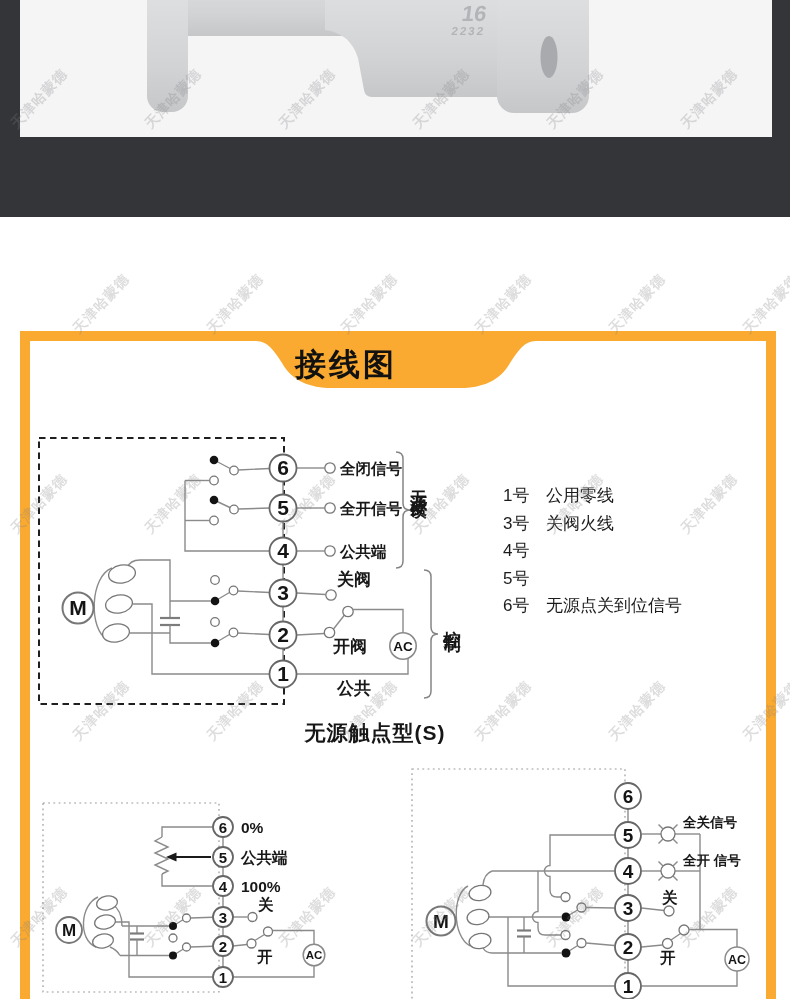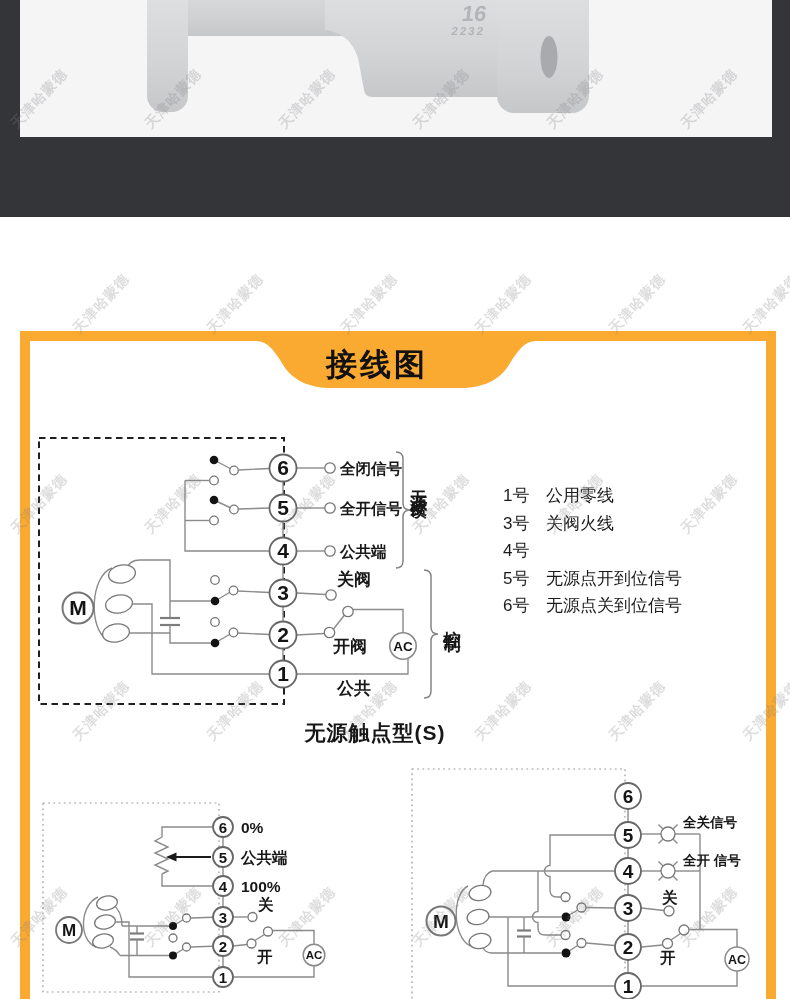--- a/index.html
+++ b/index.html
@@ -2,21 +2,21 @@
 <html><head>
 <meta charset="utf-8">
 <style>
   *{margin:0;padding:0;box-sizing:border-box}
   html,body{width:790px;height:999px}
   body{position:relative;overflow:hidden;background:#fff;font-family:"Liberation Sans",sans-serif}
   .top-section{position:absolute;left:0;top:0;width:790px;height:217px;background:#343539}
   .photo-area{position:absolute;left:20px;top:0;width:752px;height:137px;background:#f5f5f6}
   .wiring-box{position:absolute;left:20px;top:331px;width:756px;height:668px;border:10px solid #FAAA30;border-bottom:none;background:#fff}
   .banner-tab-svg{position:absolute;left:20px;top:341px;width:752px;height:48px}
-  .banner-title{position:absolute;left:277px;top:344px;width:200px;text-align:center;font-size:31px;font-weight:700;color:#111;letter-spacing:3px}
+  .banner-title{position:absolute;left:295px;top:344px;width:200px;text-align:left;font-size:31px;font-weight:700;color:#111;letter-spacing:3px}
   .legend{position:absolute;left:503px;top:482px;font-size:17px;font-weight:400;color:#1b1b1b;line-height:27.6px}
   .legend-row{display:flex}
   .legend-num{width:43px}
   .caption{position:absolute;left:268px;top:719px;width:214px;text-align:center;font-size:21px;font-weight:700;color:#161616;letter-spacing:1px}
   .vlabel{position:absolute;writing-mode:vertical-rl;font-weight:700;color:#161616;letter-spacing:4px}
   .vlabel-feedback{left:407px;top:477px;font-size:17px}
   .vlabel-control{left:440px;top:617px;font-size:17.5px}
   .watermark{position:absolute;color:rgba(128,128,134,.27);font-size:14px;font-weight:700;letter-spacing:1px;transform:rotate(-47deg);white-space:nowrap;pointer-events:none;z-index:9}
   svg.diag{position:absolute;overflow:hidden}
   svg text{font-family:"Liberation Sans",sans-serif}
@@ -160,21 +160,20 @@
     </div>
   <div class="legend-row">
       <span class="legend-num">3号</span>
       <span>关阀火线</span>
     </div>
   <div class="legend-row">
       <span class="legend-num">4号</span>
     </div>
   <div class="legend-row">
       <span class="legend-num">5号</span>
-      <span>无源点开到位信号</span>
     </div>
   <div class="legend-row">
       <span class="legend-num">6号</span>
       <span>无源点关到位信号</span>
     </div>
 </div>
 
 <svg class="diag" style="left:40px;top:795px" width="300" height="204" viewBox="40 795 300 204">
   <rect x="43" y="803" width="176" height="189" class="dotted"></rect>
   <line x1="223" y1="827" x2="223" y2="977" class="wire"></line>

